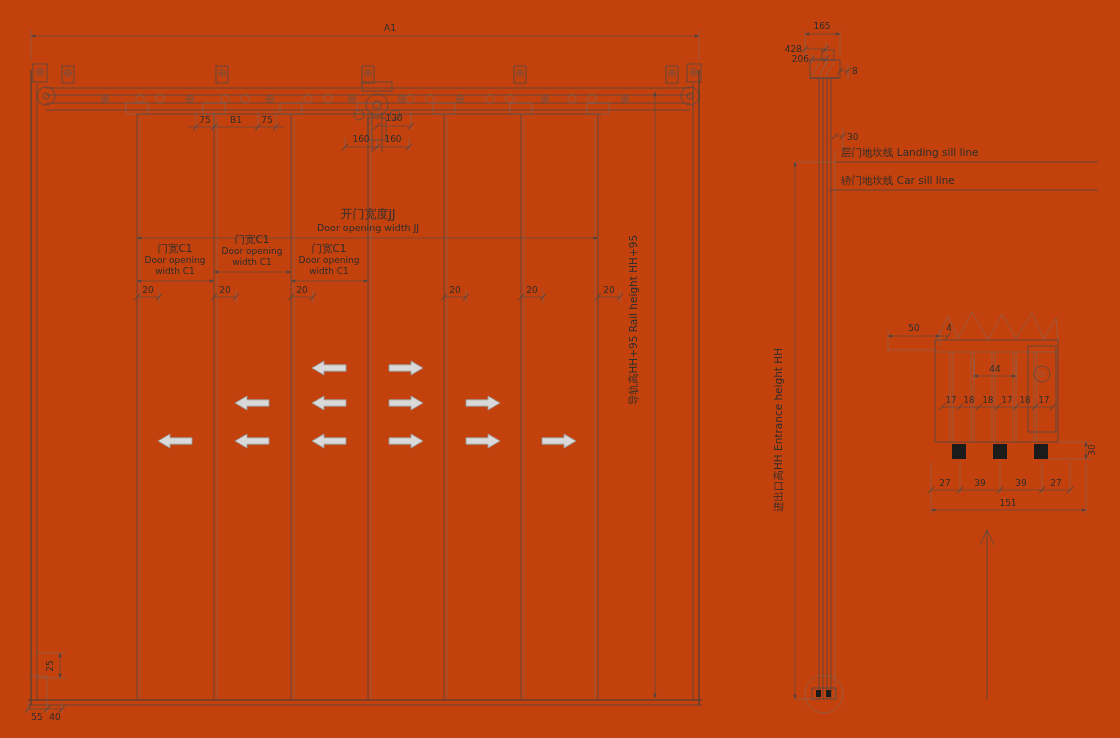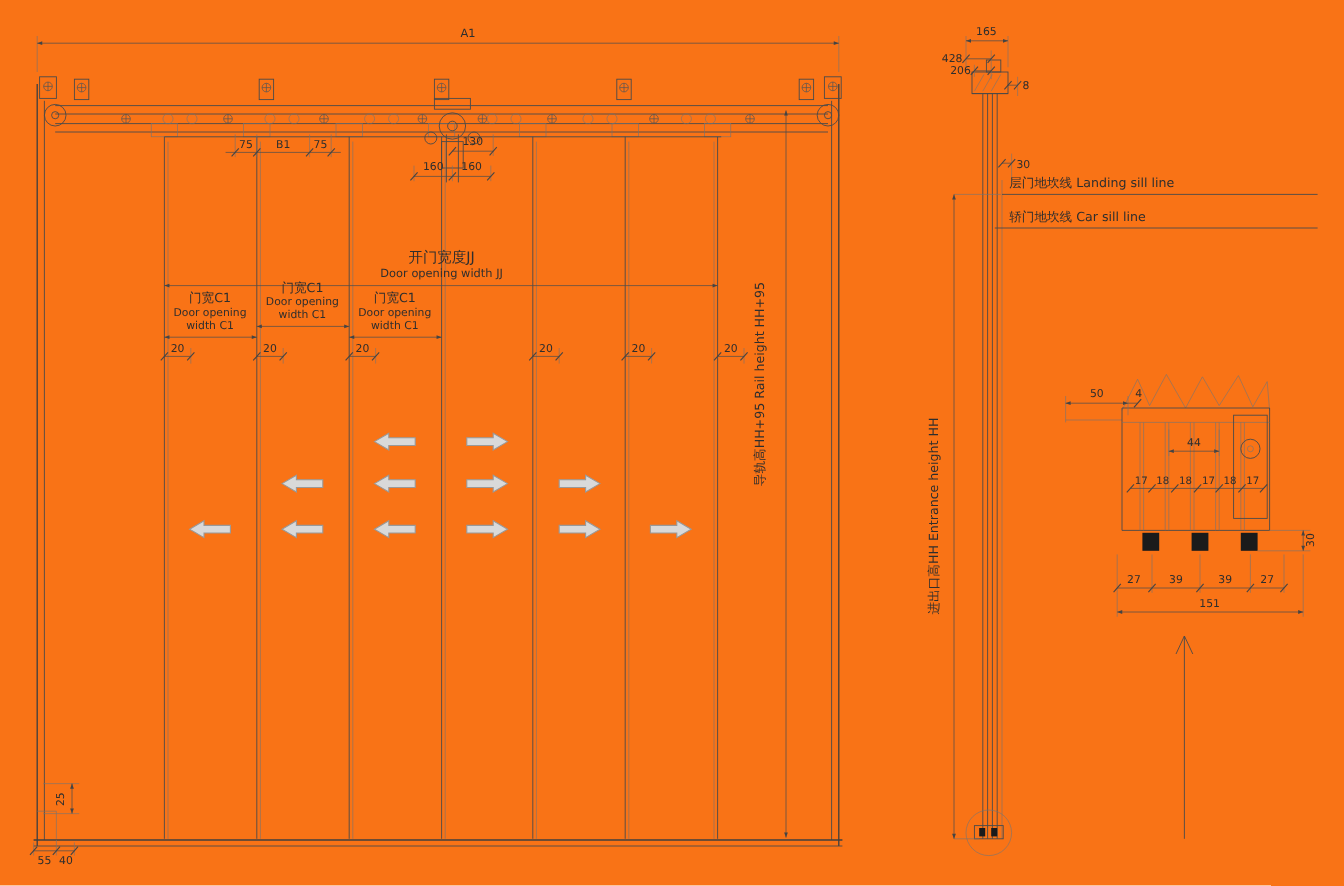--- a/index.html
+++ b/index.html
@@ -1,16 +1,16 @@
 <!DOCTYPE html>
 <html><head>
 <meta charset="utf-8">
 <style>
   html,body{margin:0;padding:0;background:#ffffff;}
-  .stage{width:1120px;height:738px;position:relative;background:#f97316;overflow:hidden;}
+  .stage{width:1120px;height:738px;position:relative;background:#c2410c;overflow:hidden;}
   svg{font-family:"DejaVu Sans","Liberation Sans",sans-serif;}
   .ln{stroke:#3f3f3f;stroke-width:1.1;fill:none}
   .md{stroke:#4a4a4a;stroke-width:.75;fill:none}
   .tn{stroke:#737373;stroke-width:.5;fill:none}
   .dim{stroke:#4d4d4d;stroke-width:.6;fill:none}
   .t{fill:#2e2e2e;font-size:9.5px}
   .t8{font-size:8.5px}.t9{font-size:9px}.t10{font-size:10.5px}.t12{font-size:12px}
   .tc{text-anchor:middle}.te{text-anchor:end}
   .arrow{fill:#d9d9d9;stroke:#999;stroke-width:.9}
   .blk{fill:#1b1b1b;stroke:none}

